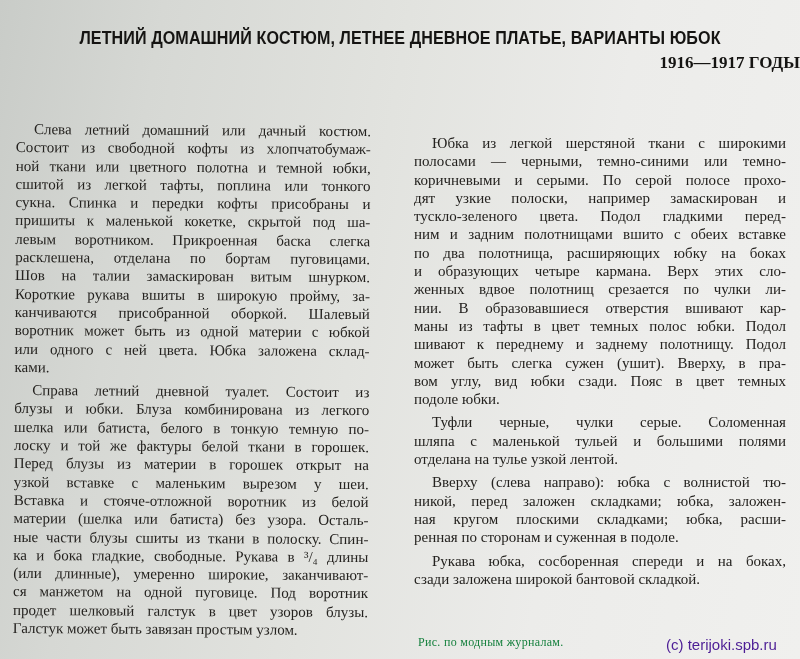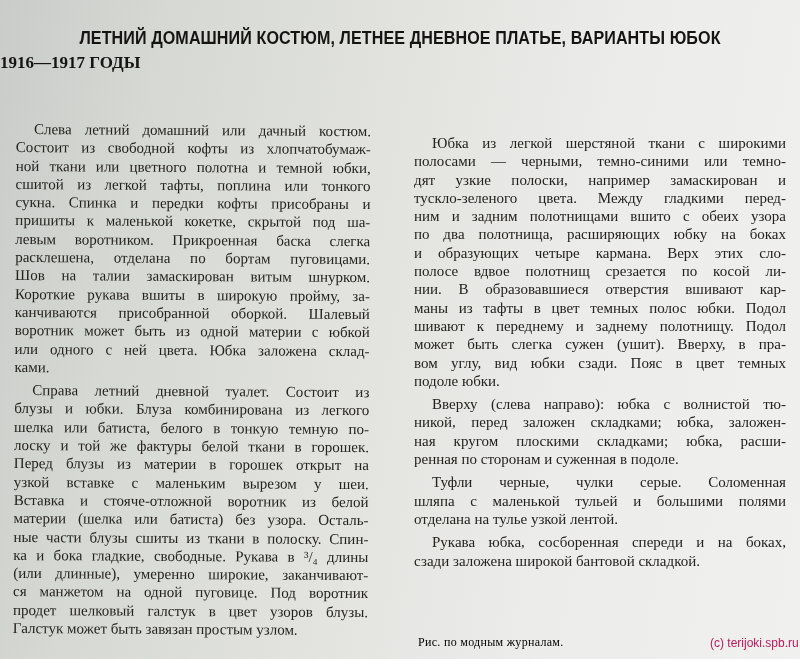--- a/index.html
+++ b/index.html
@@ -11,44 +11,44 @@
   }
   .page { position: absolute; inset: 0; }
   .title {
     position: absolute; left: 0; right: 0; top: 28px;
     text-align: center; font-family: "Liberation Sans", sans-serif;
     font-weight: bold; font-size: 17.5px; letter-spacing: 0.1px;
     transform: scaleX(0.92); transform-origin: center; color: #151412;
   }
   .subtitle {
     position: absolute; left: 0; right: 0; top: 53px;
-    text-align: left; font-family: "Liberation Serif", serif;
+    text-align: right; font-family: "Liberation Serif", serif;
     font-weight: bold; font-size: 17px; color: #151412;
   }
   .col {
     position: absolute; top: 120px; font-size: 15px; line-height: 18.3px;
     color: #24221f;
   }
   .col.left { left: 16px; width: 355px; transform: rotate(0.35deg); transform-origin: top left; }
   .col.right { left: 414px; width: 372px; top: 134px; }
   .line { display: block; white-space: nowrap; text-align: justify; text-align-last: justify; }
   .line.last { text-align-last: left; }
   .line.indent { padding-left: 18px; }
   .para { margin-bottom: 5px; }
   .pagenum {
     position: absolute; left: 12px; top: 623px;
     font-style: italic; font-size: 17px; font-weight: bold; color: #2a2824; margin-top: 44px;
   }
   .caption {
     position: absolute; left: 418px; top: 635px;
-    font-size: 12px; letter-spacing: 0.3px; color: #000000;
+    font-size: 12px; letter-spacing: 0.3px; color: #15803d;
   }
   .credit {
     position: absolute; left: 666px; top: 636px;
-    font-family: "Liberation Sans", sans-serif; font-size: 12px; color: #be185d; margin-left: 44px;
+    font-family: "Liberation Sans", sans-serif; font-size: 15px; color: #4c1d95;
   }
 </style>
 </head>
 <body>
 
 <div class="page">
   <div class="title">ЛЕТНИЙ ДОМАШНИЙ КОСТЮМ, ЛЕТНЕЕ ДНЕВНОЕ ПЛАТЬЕ, ВАРИАНТЫ ЮБОК</div>
   <div class="subtitle">1916—1917 ГОДЫ</div>
 
   <div class="col left" id="left-col">
@@ -82,43 +82,44 @@
         <span class="line">(или длинные), умеренно широкие, заканчивают-</span>
         <span class="line">ся манжетом на одной пуговице. Под воротник</span>
         <span class="line">продет шелковый галстук в цвет узоров блузы.</span>
         <span class="line last">Галстук может быть завязан простым узлом.</span>
       </div>
     </div>
   <div class="col right" id="right-col">
       <div class="para">
         <span class="line indent">Юбка из легкой шерстяной ткани с широкими</span>
         <span class="line">полосами — черными, темно-синими или темно-</span>
+        <span class="line">коричневыми и серыми. По серой полосе прохо-</span>
         <span class="line">дят узкие полоски, например замаскирован и</span>
-        <span class="line">тускло-зеленого цвета. Между гладкими перед-</span>
-        <span class="line">ним и задним полотнищами вшито с обеих узора</span>
+        <span class="line">тускло-зеленого цвета. Подол гладкими перед-</span>
+        <span class="line">ним и задним полотнищами вшито с обеих вставке</span>
         <span class="line">по два полотнища, расширяющих юбку на боках</span>
         <span class="line">и образующих четыре кармана. Верх этих сло-</span>
-        <span class="line">полосе вдвое полотнищ срезается по косой ли-</span>
+        <span class="line">женных вдвое полотнищ срезается по чулки ли-</span>
         <span class="line">нии. В образовавшиеся отверстия вшивают кар-</span>
         <span class="line">маны из тафты в цвет темных полос юбки. Подол</span>
         <span class="line">шивают к переднему и заднему полотнищу. Подол</span>
         <span class="line">может быть слегка сужен (ушит). Вверху, в пра-</span>
         <span class="line">вом углу, вид юбки сзади. Пояс в цвет темных</span>
         <span class="line last">подоле юбки.</span>
       </div>
       <div class="para">
+        <span class="line indent">Туфли черные, чулки серые. Соломенная</span>
+        <span class="line">шляпа с маленькой тульей и большими полями</span>
+        <span class="line last">отделана на тулье узкой лентой.</span>
+      </div>
+      <div class="para">
         <span class="line indent">Вверху (слева направо): юбка с волнистой тю-</span>
         <span class="line">никой, перед заложен складками; юбка, заложен-</span>
         <span class="line">ная кругом плоскими складками; юбка, расши-</span>
         <span class="line last">ренная по сторонам и суженная в подоле.</span>
-      </div>
-      <div class="para">
-        <span class="line indent">Туфли черные, чулки серые. Соломенная</span>
-        <span class="line">шляпа с маленькой тульей и большими полями</span>
-        <span class="line last">отделана на тулье узкой лентой.</span>
       </div>
       <div class="para">
         <span class="line indent">Рукава юбка, сосборенная спереди и на боках,</span>
         <span class="line last">сзади заложена широкой бантовой складкой.</span>
       </div>
     </div>
 
   <div class="pagenum">142</div>
   <div class="caption">Рис. по модным журналам.</div>
   <div class="credit">(c) terijoki.spb.ru</div>

